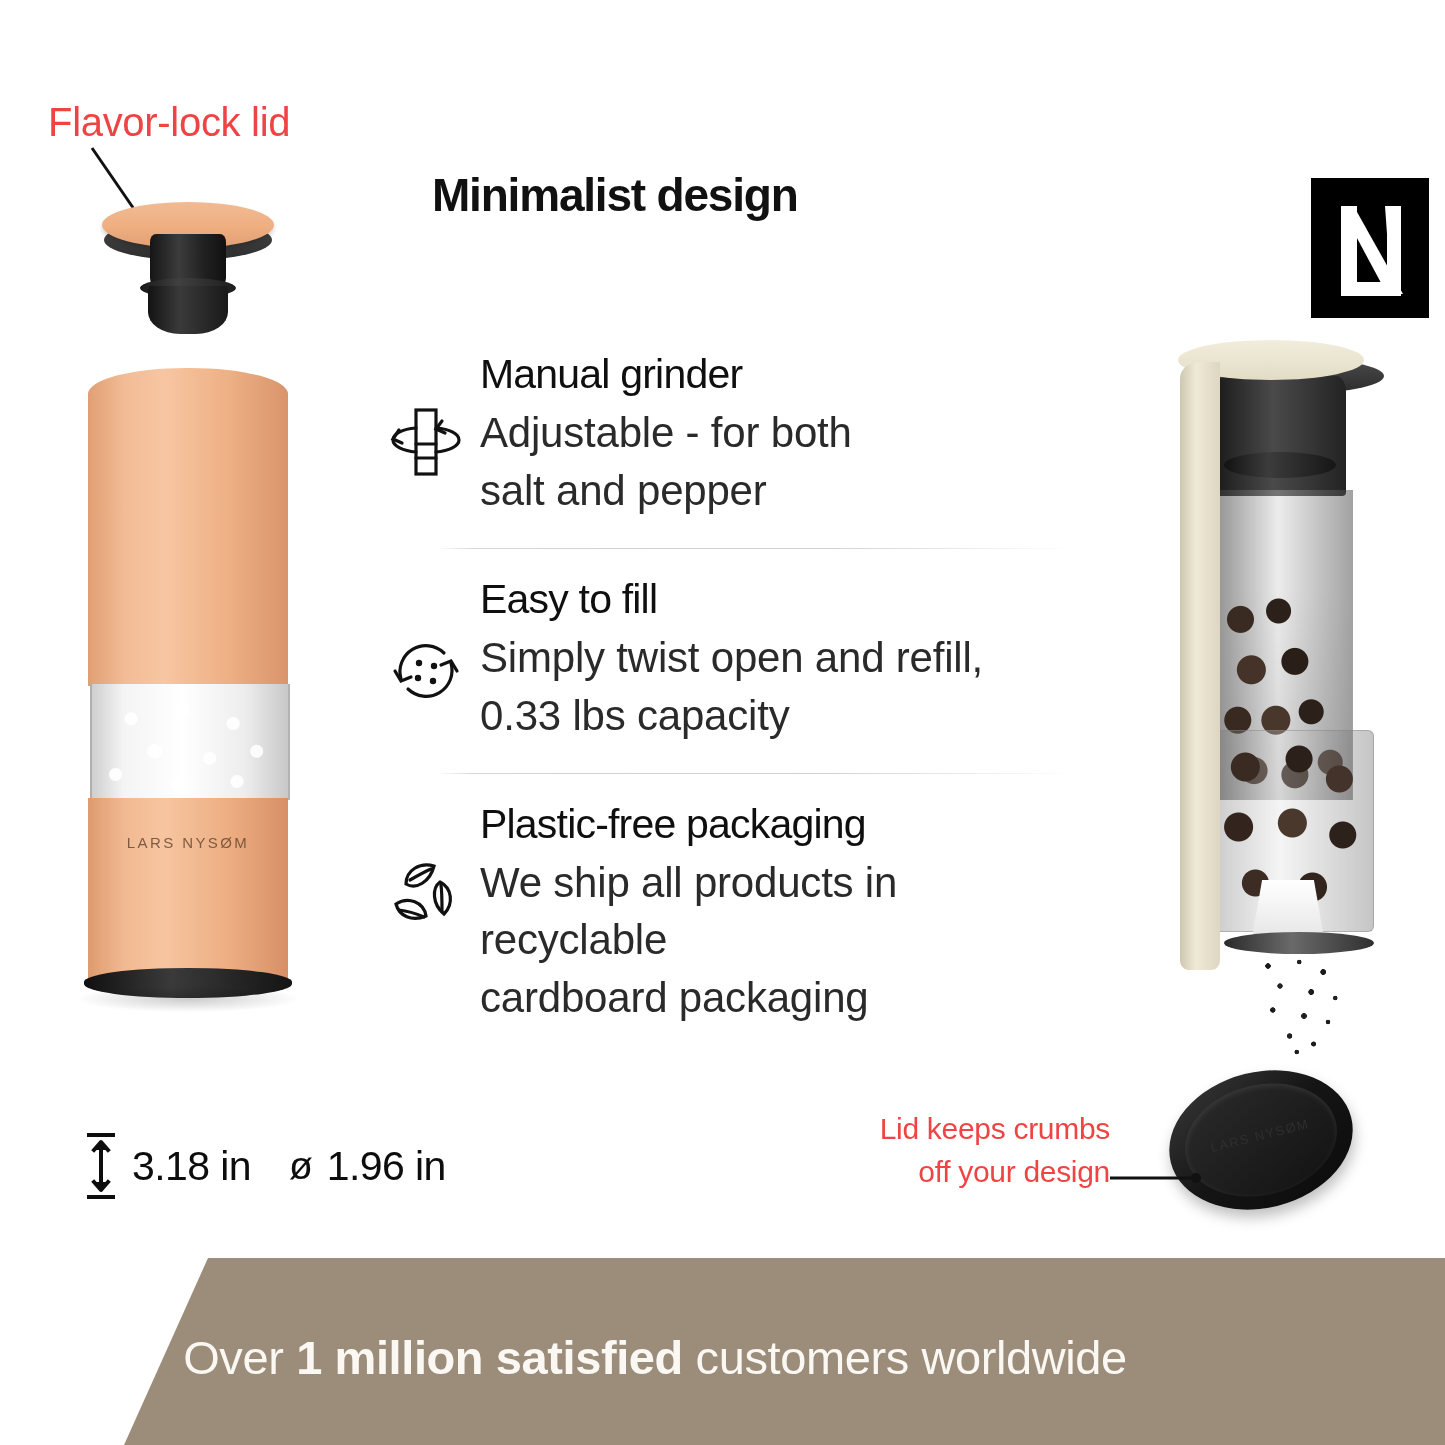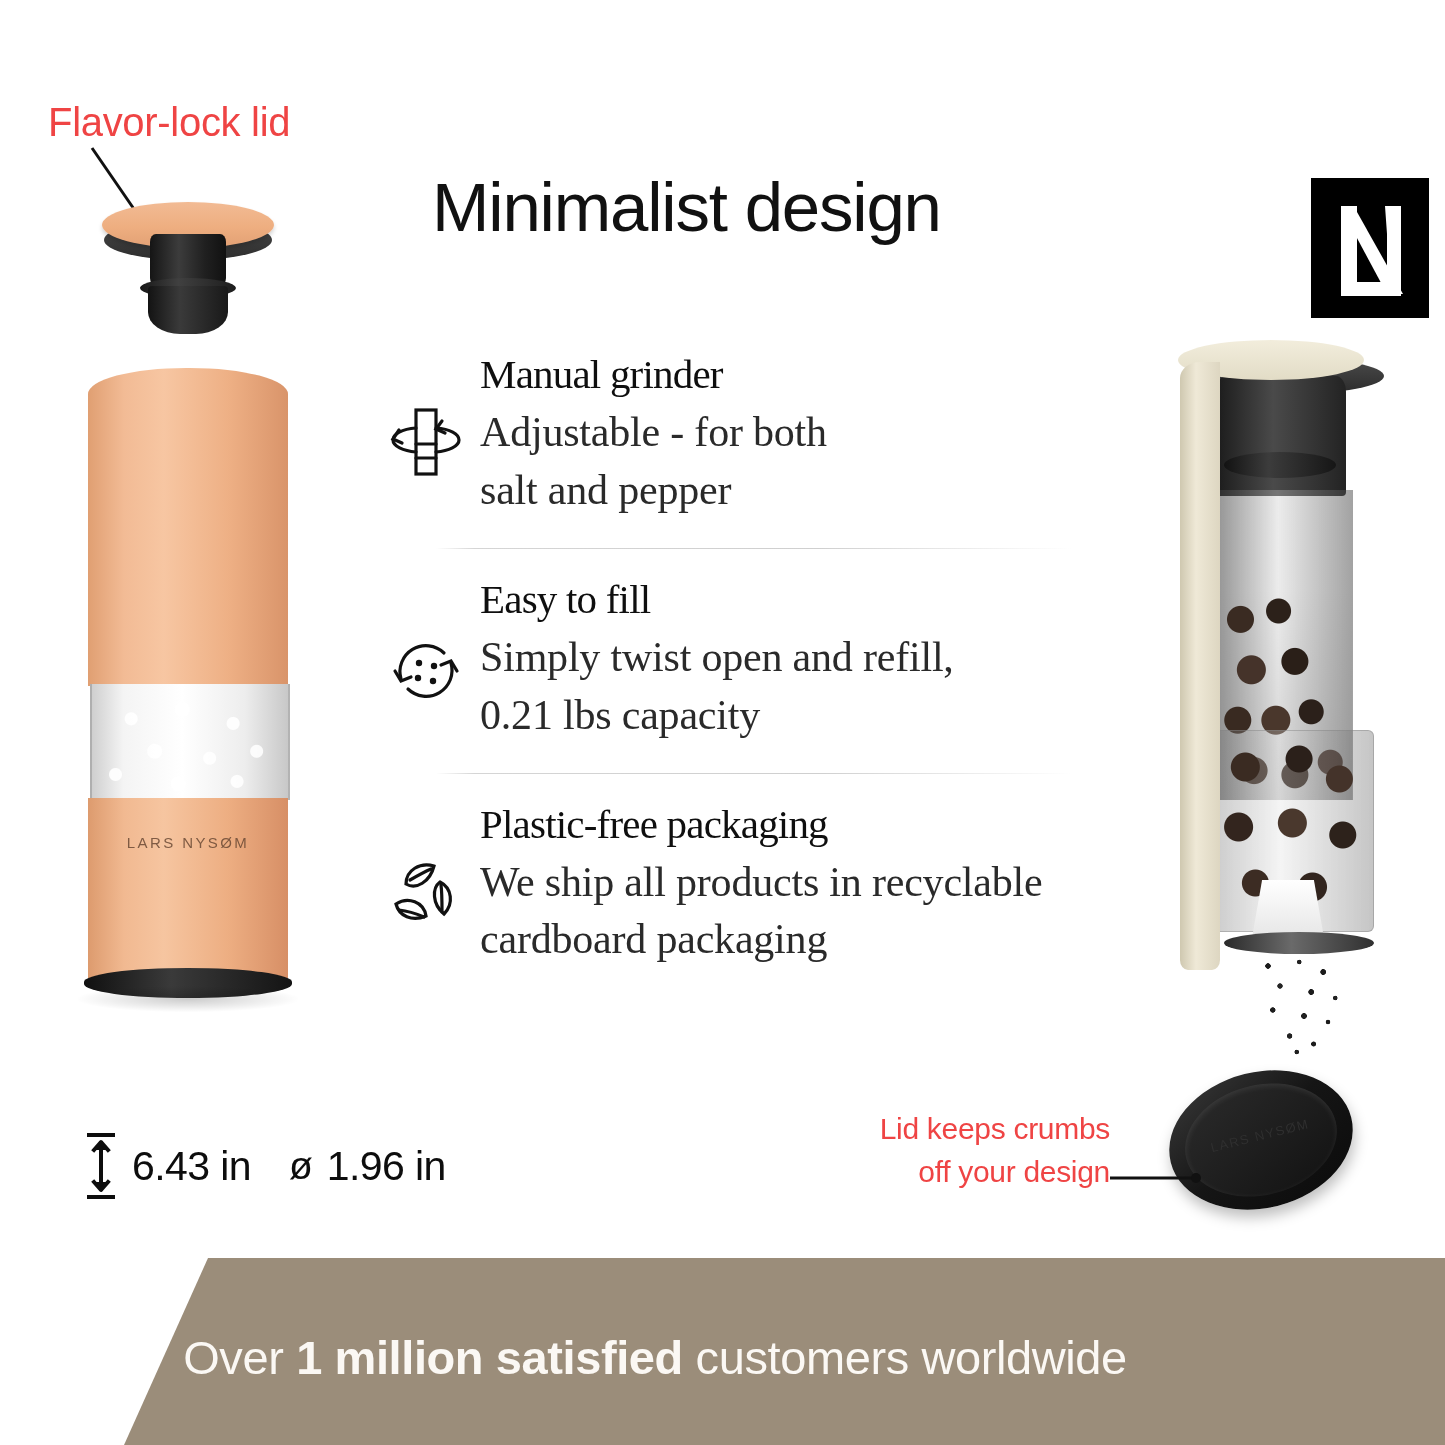--- a/index.html
+++ b/index.html
@@ -9,21 +9,21 @@
     font-family:"Liberation Sans", sans-serif;
     overflow:hidden;
     position:relative;
     color:#121212;
   }
   .stage{position:absolute;inset:0;}
 
   
   .headline{
     position:absolute;left:432px;top:168px;
-    font-size:69px;font-weight:400;letter-spacing:-1.2px;
+    font-size:46px;font-weight:700;letter-spacing:-1.2px;
     color:#111;white-space:nowrap;
   }
 
   
   .logo-box{
     position:absolute;left:1311px;top:178px;width:118px;height:140px;
     background:#000;
   }
   .logo-box svg{display:block;}
 
@@ -103,21 +103,21 @@
     position:absolute;left:-4px;top:600px;width:208px;height:30px;
     background:linear-gradient(90deg,#101010,#3a3a3a 42%,#141414);
     border-radius:50%/14px;
   }
   .tube-shadow{
     position:absolute;left:-10px;top:618px;width:220px;height:26px;
     background:radial-gradient(ellipse at center, rgba(0,0,0,.20) 0%, rgba(0,0,0,0) 72%);
   }
 
   
-  .features{position:absolute;left:372px;top:352px;width:700px;font-family:Liberation Serif, serif;}
+  .features{position:absolute;left:372px;top:352px;width:700px;}
   .feature{position:relative;display:flex;align-items:flex-start;}
   .f-icon{width:108px;flex:0 0 108px;display:flex;justify-content:center;}
   .f-text{flex:1;}
   .f-title{font-size:41px;font-weight:400;letter-spacing:-0.8px;color:#0f0f0f;line-height:1.12;}
   .f-desc{font-size:42px;font-weight:400;color:#2a2a2a;line-height:1.38;margin-top:6px;letter-spacing:-0.2px;}
   .divider{height:1px;background:linear-gradient(90deg,rgba(200,200,200,0) 0%,#d5d5d5 6%,#cfcfcf 60%,rgba(200,200,200,0) 100%);margin:28px 0 28px 64px;}
 
   .feature.f1 .f-icon{padding-top:48px;}
   .feature.f2 .f-icon{padding-top:56px;}
   .feature.f3 .f-icon{padding-top:52px;}
@@ -339,21 +339,21 @@
             <circle cx="46" cy="33" r="3.2" fill="#111" stroke="none"></circle>
             <circle cx="30" cy="45" r="3.2" fill="#111" stroke="none"></circle>
             <circle cx="45" cy="48" r="3.2" fill="#111" stroke="none"></circle>
           </g>
         </svg>
       </div>
       <div class="f-text">
         <div class="f-title">Easy to fill</div>
         <div class="f-desc">
           <span>Simply twist open and refill,</span><br>
-          <span>0.21 lbs capacity</span>
+          <span>0.33 lbs capacity</span>
         </div>
       </div>
     </div>
 
     <div class="divider"></div>
 
     <div class="feature f3">
       <div class="f-icon">
         <svg width="80" height="80" viewBox="0 0 80 80">
           <g fill="none" stroke="#111" stroke-width="3.2" stroke-linecap="round">
@@ -409,21 +409,21 @@
     <div class="dim">
       <svg width="34" height="72" viewBox="0 0 34 72">
         <g stroke="#0d0d0d" stroke-width="4" stroke-linecap="square" fill="none">
           <line x1="5" y1="5" x2="29" y2="5"></line>
           <line x1="5" y1="67" x2="29" y2="67"></line>
           <line x1="17" y1="13" x2="17" y2="59"></line>
           <polyline points="10,20 17,12 24,20" fill="#0d0d0d" stroke-linejoin="round"></polyline>
           <polyline points="10,52 17,60 24,52" fill="#0d0d0d" stroke-linejoin="round"></polyline>
         </g>
       </svg>
-      <span class="dim-val">6.43 in</span>
+      <span class="dim-val">3.18 in</span>
     </div>
     <div class="dim">
       <span class="dia-sym">ø</span>
       <span class="dim-val">1.96 in</span>
     </div>
   </div>
 
   <div class="banner"></div>
   <div class="banner-text">
     <span>Over </span><b>1 million satisfied</b><span> customers worldwide</span>

